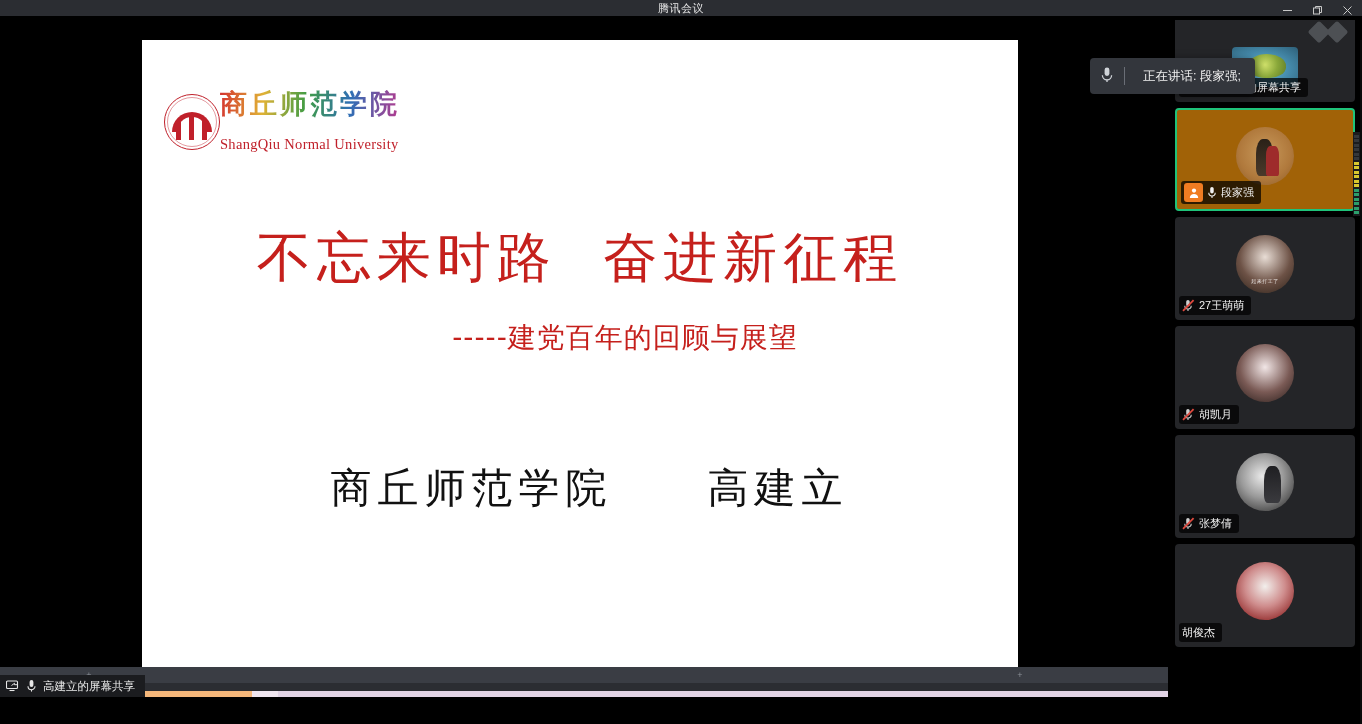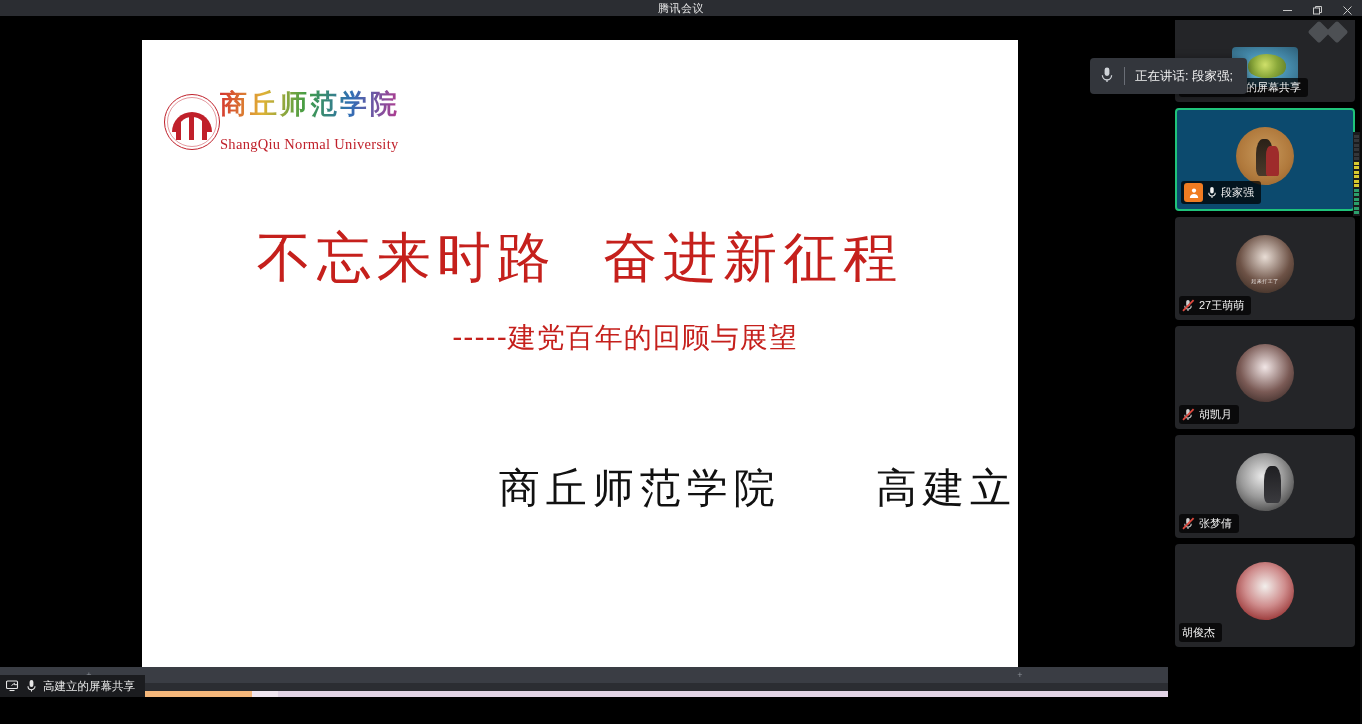--- a/index.html
+++ b/index.html
@@ -114,21 +114,21 @@
     position: absolute; left: 0; right: 0; top: 279px;
     text-align: center;
     font-family: "DejaVu Sans", sans-serif;
     font-size: 28px; font-weight: 400;
     color: #c5201c;
     letter-spacing: 1px;
     padding-left: 90px;
   }
   .slide-author {
     position: absolute; left: 0; right: 1px; top: 421px;
-    text-align: right;
+    text-align: center;
     font-family: "DejaVu Serif", "Liberation Serif", serif;
     font-size: 41px; color: #111;
     letter-spacing: 6px;
     padding-left: 20px;
     white-space: pre;
   }
   .slide-date {
     position: absolute; left: 0; right: 0; top: 533px;
     text-align: center;
     font-family: "DejaVu Sans", sans-serif;
@@ -156,21 +156,21 @@
     overflow: hidden;
   }
   .tile {
     position: relative;
     width: 180px; height: 103px;
     margin: 0 auto 6px auto;
     background: #242528;
     border-radius: 4px;
     overflow: hidden;
   }
-  .tile.speaking { border: 2px solid #1fc37a; background: #0c4a6e; }
+  .tile.speaking { border: 2px solid #1fc37a; background: #a16207; }
   .tile.partial  { height: 92px; border-radius: 0 0 4px 4px; margin-top: -10px; }
   .avatar {
     position: absolute; left: 50%; top: 46%;
     transform: translate(-50%,-50%);
     width: 58px; height: 58px; border-radius: 50%;
     overflow: hidden;
   }
   .avatar.a1 { background: radial-gradient(circle at 50% 45%, #c99a5c 0%, #b0793c 60%, #8a5a28 100%); }
   .avatar.a2 { background: radial-gradient(circle at 50% 38%, #e8ddd5 0%, #6d5246 55%, #2b2018 100%); }
   .avatar.a3 { background: radial-gradient(circle at 50% 40%, #f1e6e6 0%, #7a5a55 55%, #241a17 100%); }
@@ -242,21 +242,21 @@
     height: 36px;
     background: #33363c;
     border-radius: 4px;
     display: flex; align-items: center;
     padding: 0 14px 0 10px;
     gap: 10px;
     z-index: 20;
     box-shadow: 0 2px 10px rgba(0,0,0,.5);
   }
   .toast .sep { width: 1px; height: 18px; background: #6a6e76; }
-  .toast .txt { color: #f0f0f0; font-size: 12.5px; white-space: nowrap; }
+  .toast .txt { color: #f0f0f0; font-size: 12.5px; white-space: nowrap; margin-left: 8px; }
 
   
   .meter {
     position: absolute; right: 2px; top: 112px;
     width: 7px; height: 84px;
     background: #1a1b1e;
     display: flex; flex-direction: column-reverse; gap: 1.5px;
     padding: 2px 1px;
     z-index: 12;
   }

